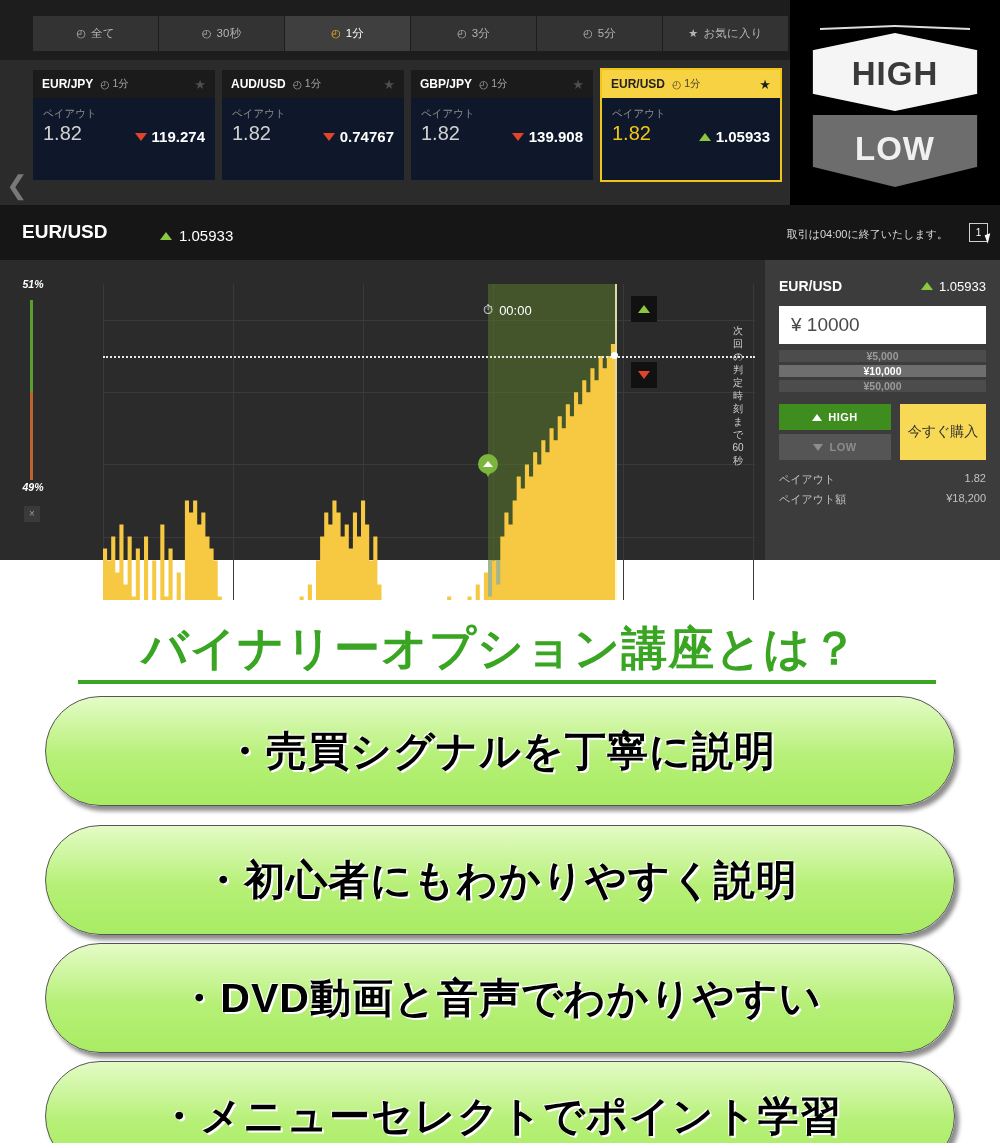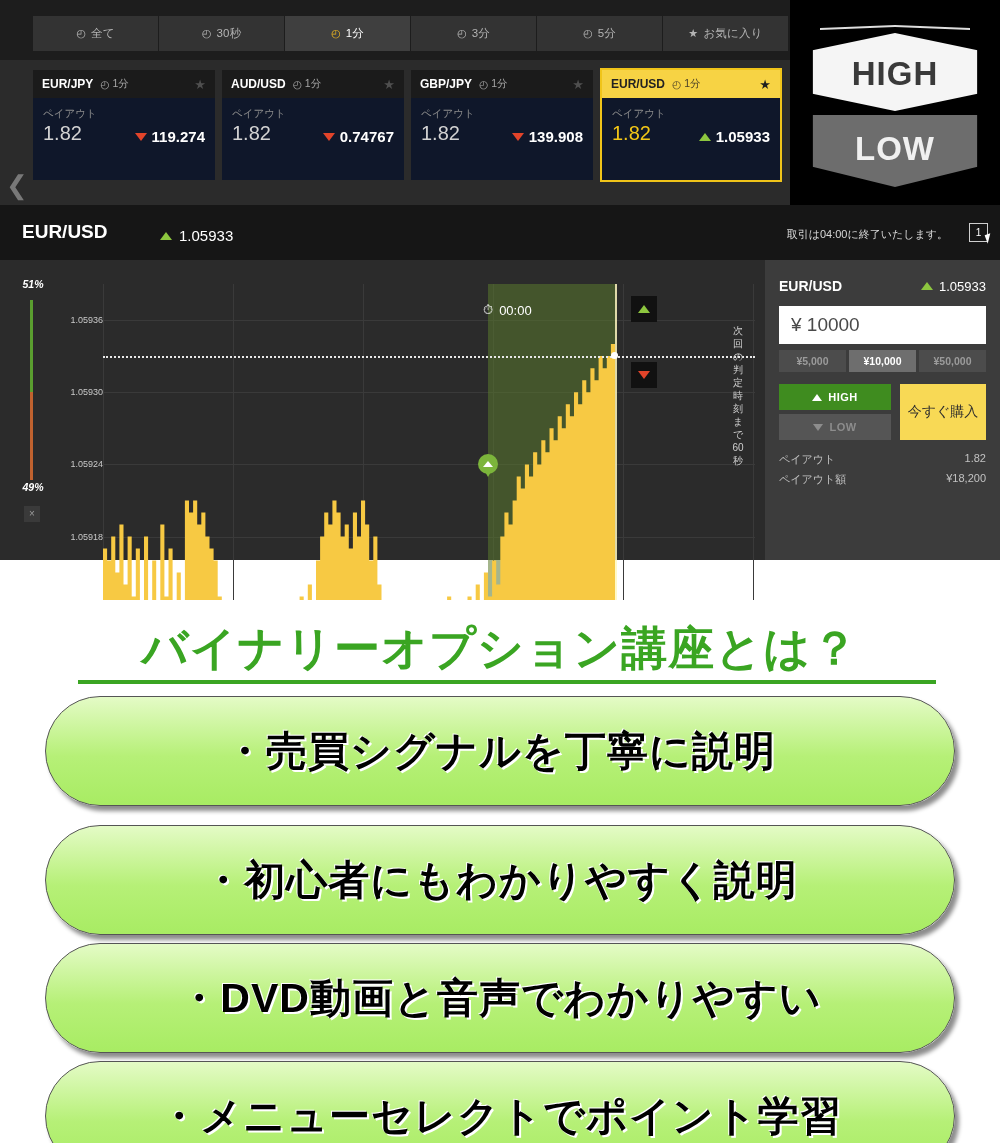--- a/index.html
+++ b/index.html
@@ -103,21 +103,21 @@
   .vtext { position:absolute; color:#cfcfcf; font-size:10px; width:14px; line-height:13px; word-break:break-all; text-align:center; }
   .xaxis { position:absolute; left:103px; top:532px; width:652px; height:20px; }
   .xlab { position:absolute; color:#bdbdbd; font-size:9.5px; }
 
   
   .panel { position:absolute; left:765px; top:260px; width:235px; height:300px; background:#3c3c3c; padding:18px 14px 0 14px; }
   .ptop { display:flex; align-items:center; justify-content:space-between; }
   .ptop .pn { color:#fff; font-size:14px; font-weight:bold; }
   .ptop .pp { color:#fff; font-size:13px; display:flex; align-items:center; gap:6px; }
   .amt { margin-top:12px; height:38px; background:#fff; display:flex; align-items:center; padding:0 12px; color:#4a4a4a; font-size:19px; }
-  .presets { margin-top:6px; display:flex; gap:3px; }
+  .presets { margin-top:6px; display:flex; gap:3px;flex-direction:column; }
   .preset { flex:1; height:22px; background:#4c4c4c; color:#9b9b9b; font-size:10.5px; display:flex; align-items:center; justify-content:center; font-weight:bold; }
   .preset.on { background:#6e6e6e; color:#fff; }
   .acts { margin-top:12px; display:flex; gap:9px; }
   .hl { width:112px; }
   .btn-hi { height:26px; background:#3f8c1f; color:#fff; font-size:11px; font-weight:bold; display:flex; align-items:center; justify-content:center; gap:6px; letter-spacing:.5px; }
   .btn-lo { height:26px; margin-top:4px; background:#555; color:#8d8d8d; font-size:11px; font-weight:bold; display:flex; align-items:center; justify-content:center; gap:6px; letter-spacing:.5px; }
   .btn-buy { flex:1; background:#f8d955; color:#2c2c2c; font-size:14px; display:flex; align-items:center; justify-content:center; }
   .prow { margin-top:12px; display:flex; justify-content:space-between; color:#c2c2c2; font-size:11px; }
   .prow + .prow { margin-top:5px; }
   .arrow-up-sm { width:0;height:0;border-left:5px solid transparent;border-right:5px solid transparent;border-bottom:7px solid #fff; }
@@ -269,29 +269,20 @@
     <div class="sent">
       <div class="pct t">51%</div>
       <div class="sentbar">
         <div class="g"></div>
         <div class="r"></div>
       </div>
       <div class="pct b">49%</div>
       <div class="sentx">×</div>
     </div>
 
-    <div class="yaxis" id="yaxis">
-        <div class="ylab" style="top: 37.0714px;">1.05936</div>
-        <div class="ylab" style="top: 109.214px;">1.05930</div>
-        <div class="ylab" style="top: 181.357px;">1.05924</div>
-        <div class="ylab" style="top: 253.5px;">1.05918</div>
-        <div class="ylab" style="top: 325.643px;">1.05912</div>
-        <div class="ylab" style="top: 397.786px;">1.05906</div>
-        <div class="ylab" style="top: 469.929px;">1.05900</div>
-      </div>
 
     <div class="plotwrap">
       <div id="gridlines">
           <div class="grid-h" style="top: 36.0714px;"></div>
           <div class="grid-h" style="top: 108.214px;"></div>
           <div class="grid-h" style="top: 180.357px;"></div>
           <div class="grid-h" style="top: 252.5px;"></div>
           <div class="grid-h" style="top: 324.643px;"></div>
           <div class="grid-h" style="top: 396.786px;"></div>
           <div class="grid-h" style="top: 468.929px;"></div>

